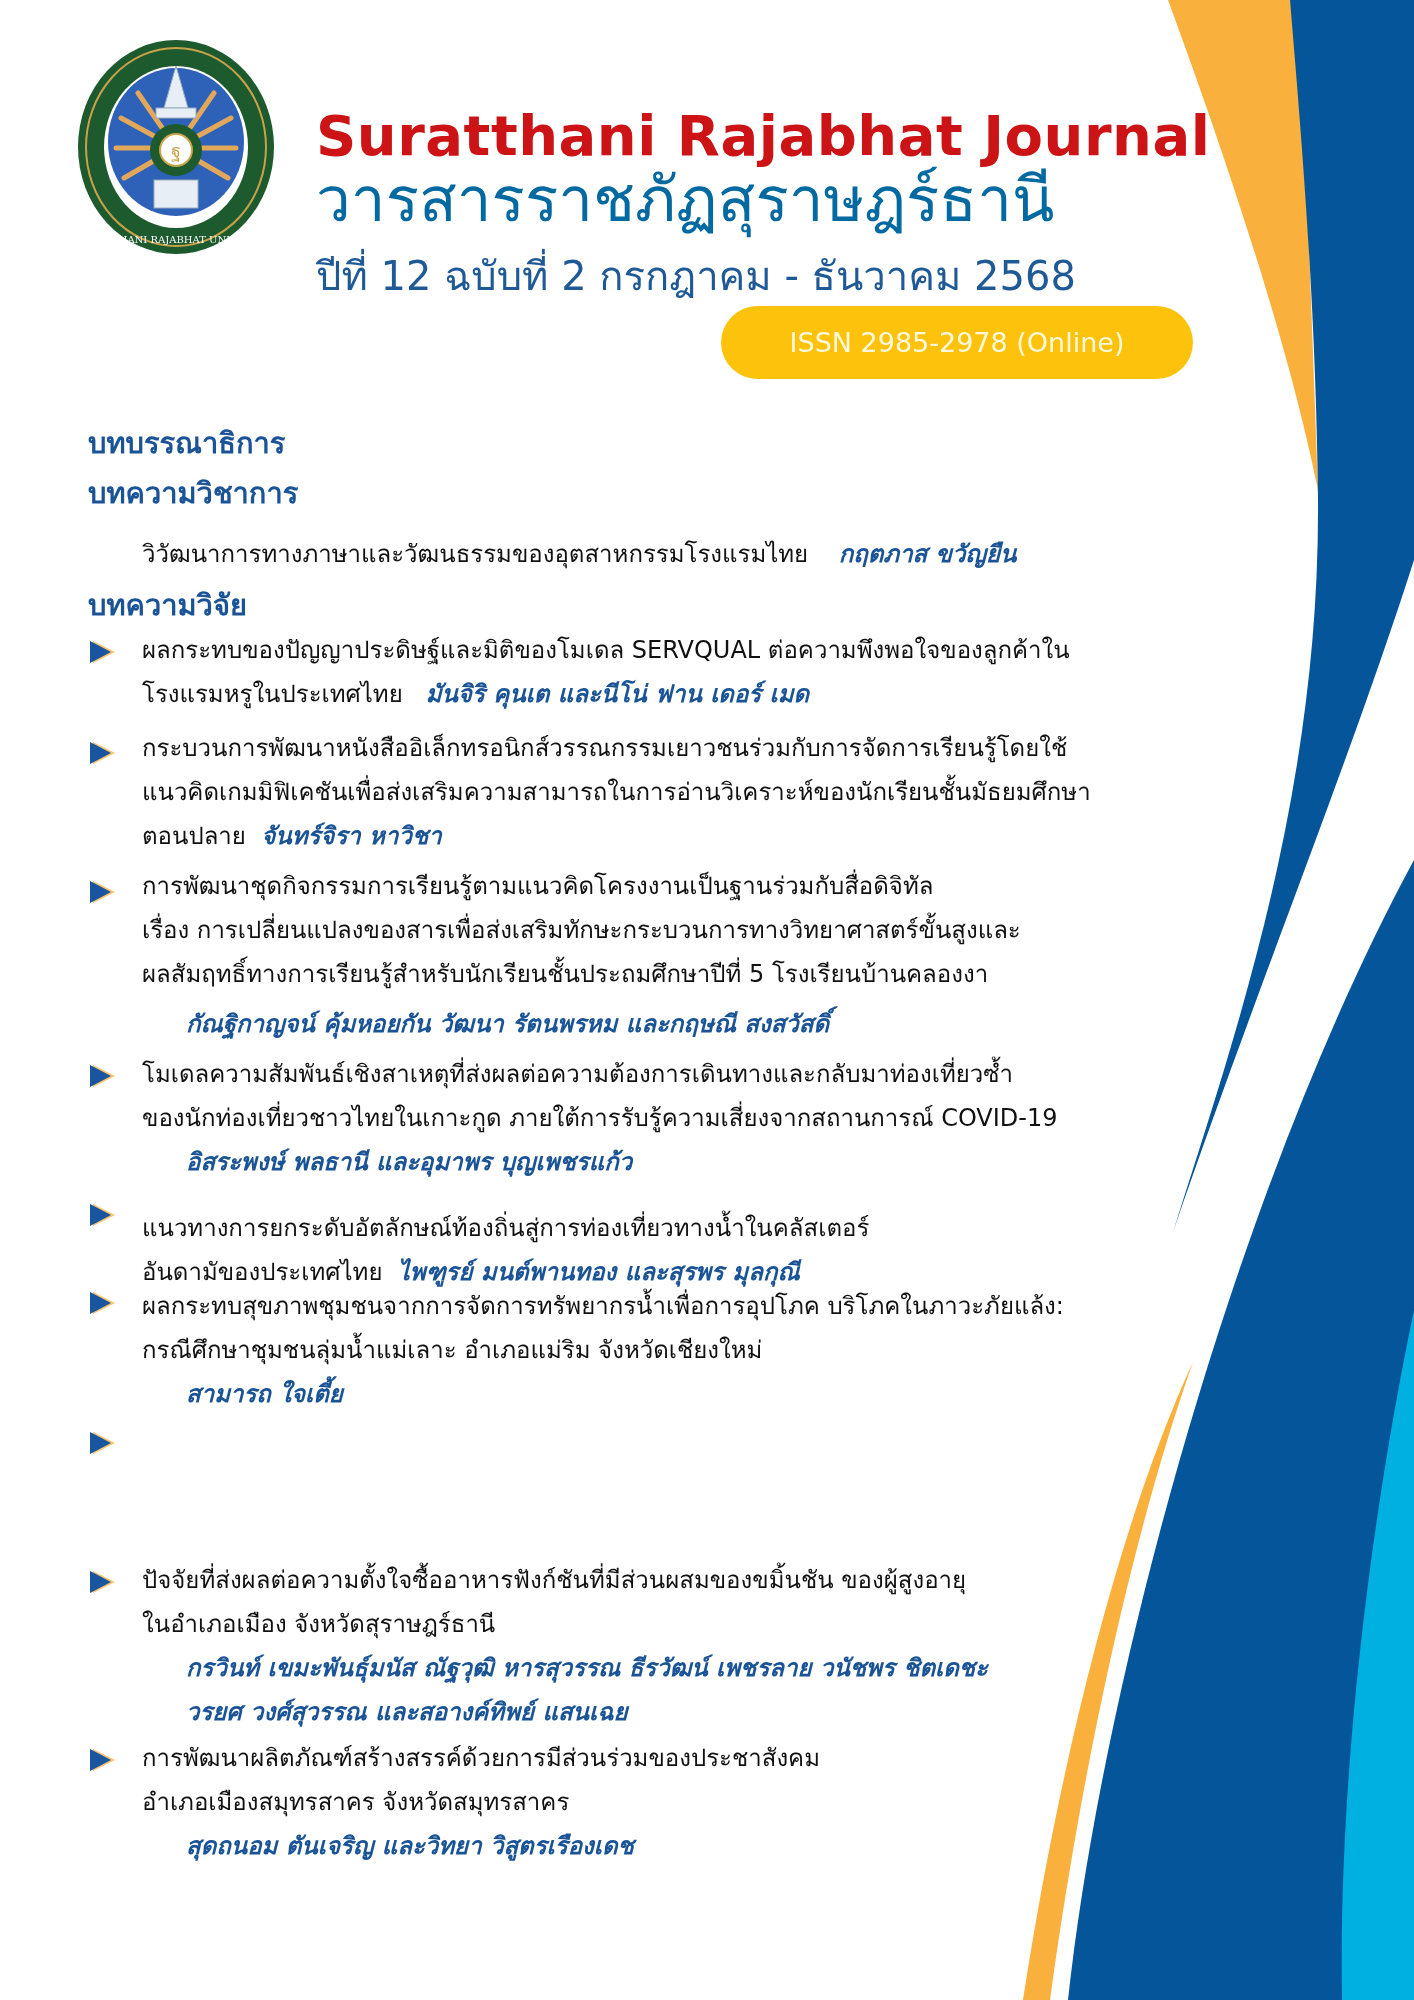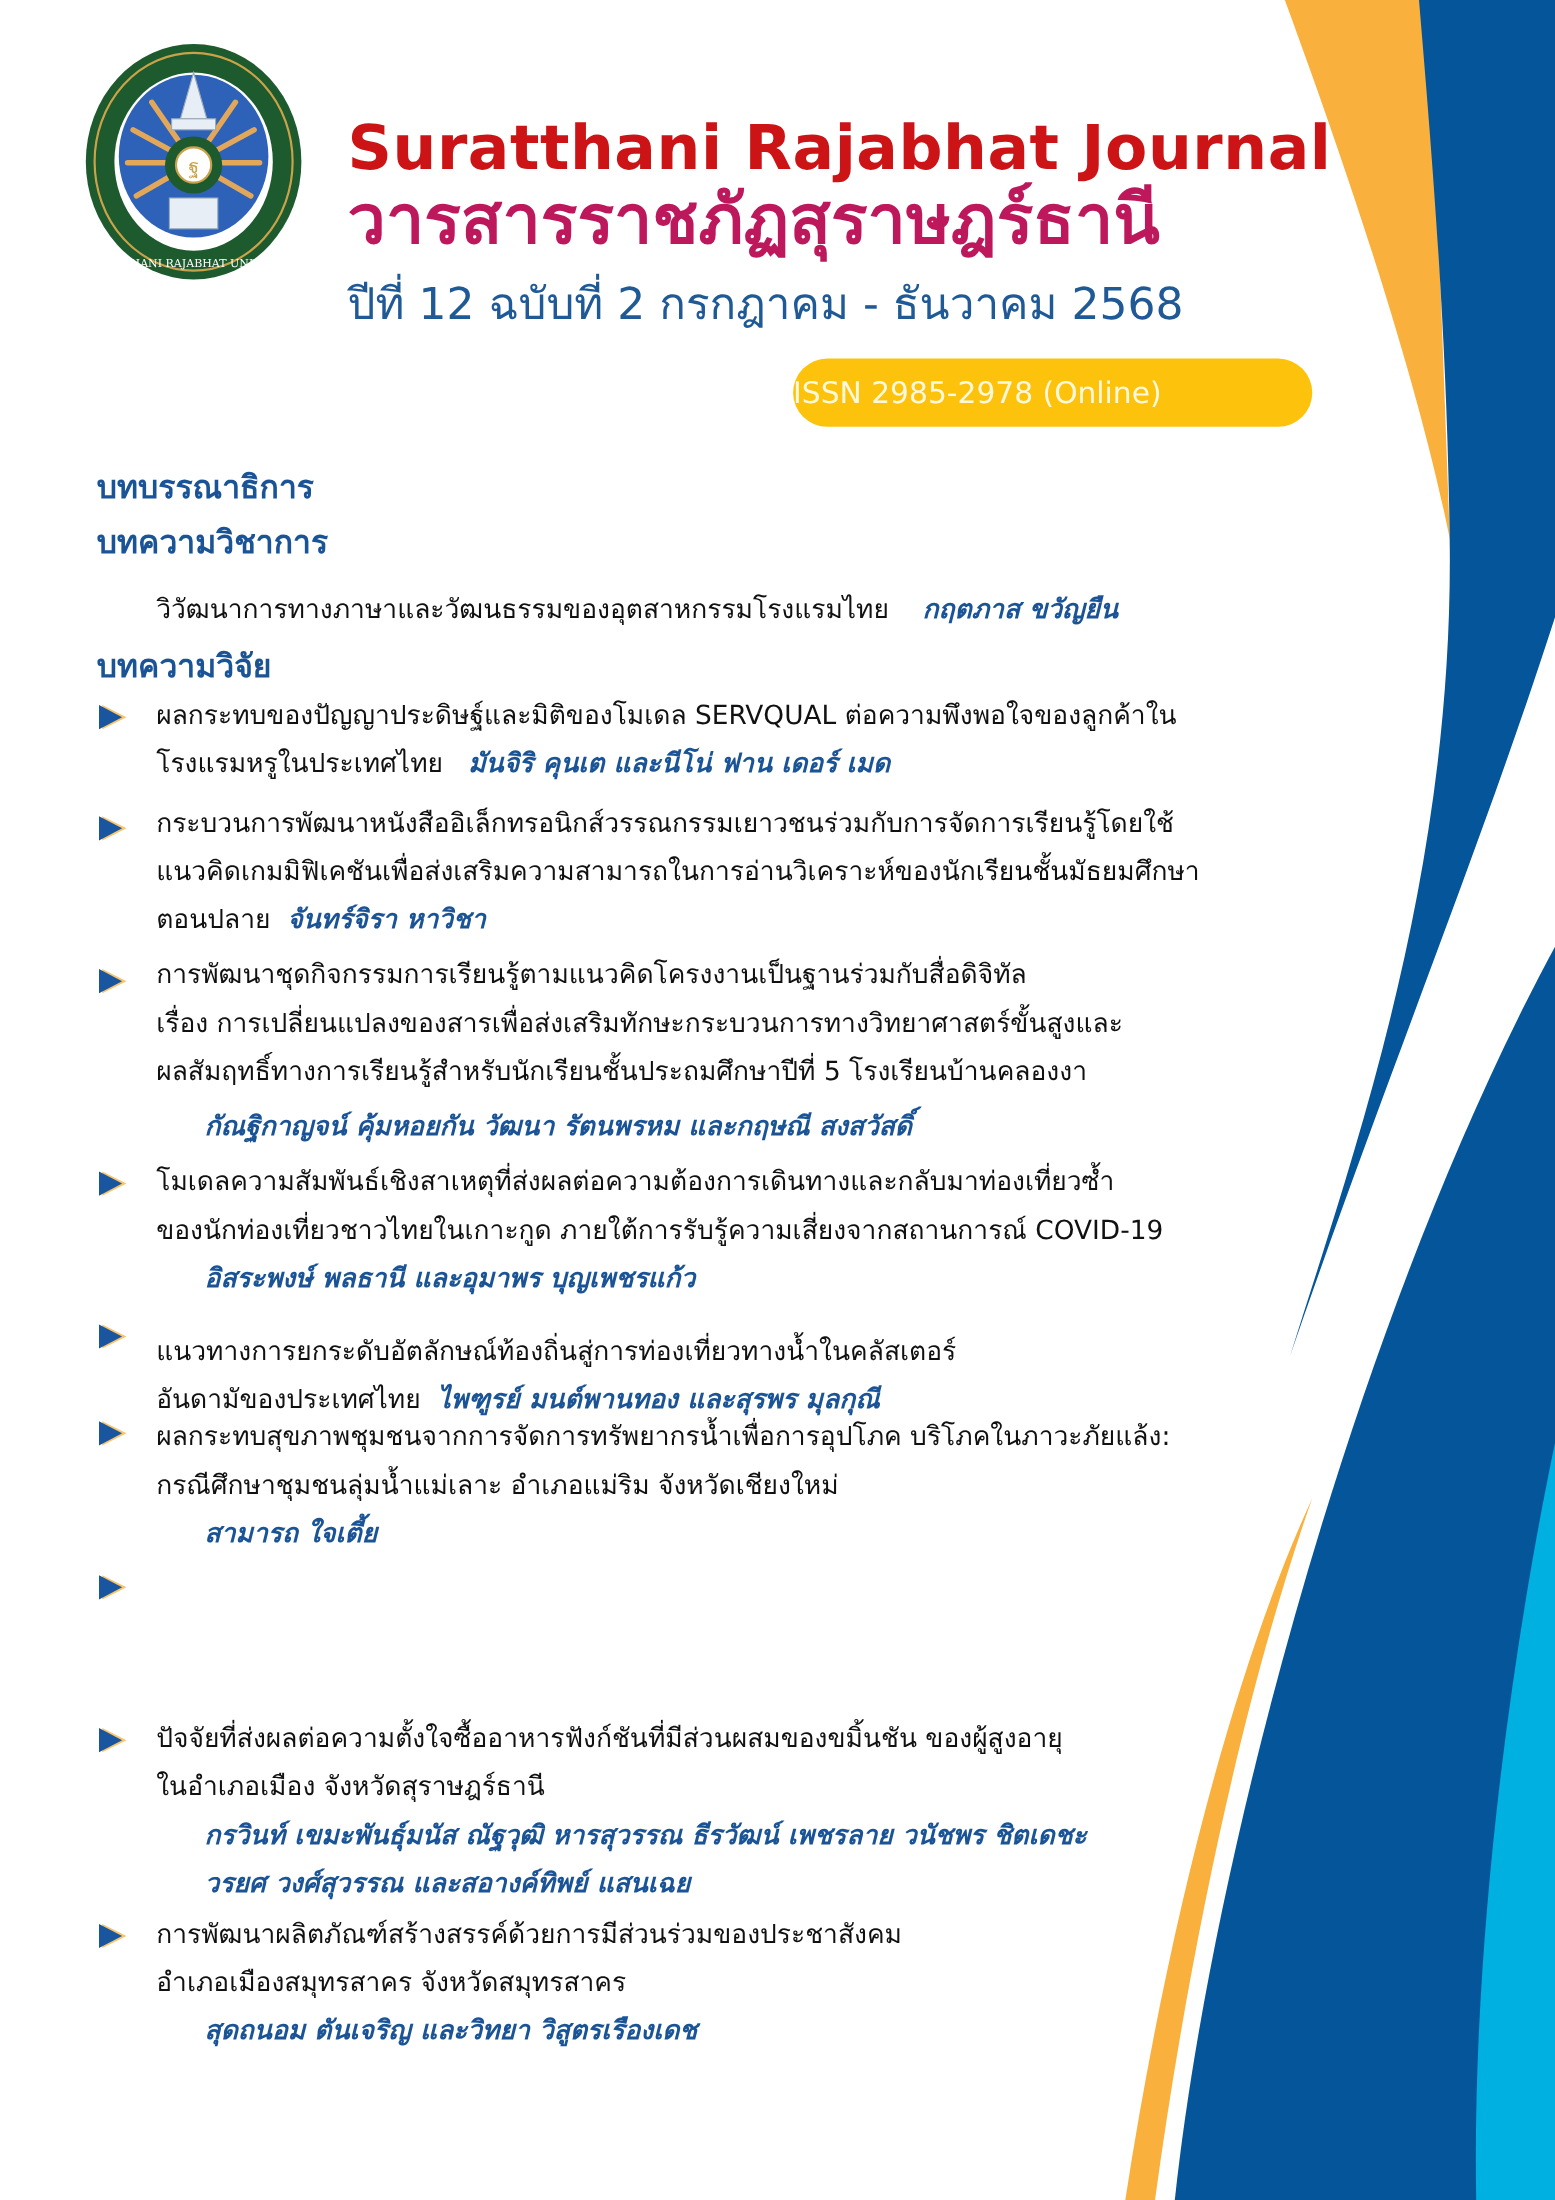--- a/index.html
+++ b/index.html
@@ -15,32 +15,32 @@
   .logo { position:absolute; left:76px; top:38px; width:200px; height:218px; }
 
   
   .title-en {
     position:absolute; left:316px; top:60px;
     font-family: "DejaVu Sans", sans-serif; font-weight:bold;
     font-size:56px; color:#cc1416; letter-spacing:0.5px; white-space:nowrap;margin-top:43px;
   }
   .title-th {
     position:absolute; left:316px; top:150px;
-    font-family: "DejaVu Sans", sans-serif; font-weight:bold;
-    font-size:62px; color:#be185d; white-space:nowrap;
+    font-family: "DejaVu Sans", sans-serif; font-weight:normal;
+    font-size:62px; color:#0369a1; white-space:nowrap;
   }
   .issue-line {
     position:absolute; left:316px; top:244px;
     font-family: "DejaVu Sans", sans-serif;
     font-size:40px; color:#1f5a96; white-space:nowrap;
   }
   .issn-badge {
-    position:absolute; left:721px; top:326px; width:472px; height:62px;
+    position:absolute; left:721px; top:306px; width:472px; height:73px;
     background:#fdc30c; border-radius:37px;
-    display:flex; align-items:center; 
+    display:flex; align-items:center; justify-content:center;
     color:#fff8dc; font-family:"DejaVu Sans", sans-serif; font-size:27px;
   }
 
   
   .sec-head {
     position:absolute; left:88px;
     font-family:"DejaVu Sans", sans-serif; font-weight:bold;
     font-size:29px; color:#1a5496; white-space:nowrap;
   }
 

